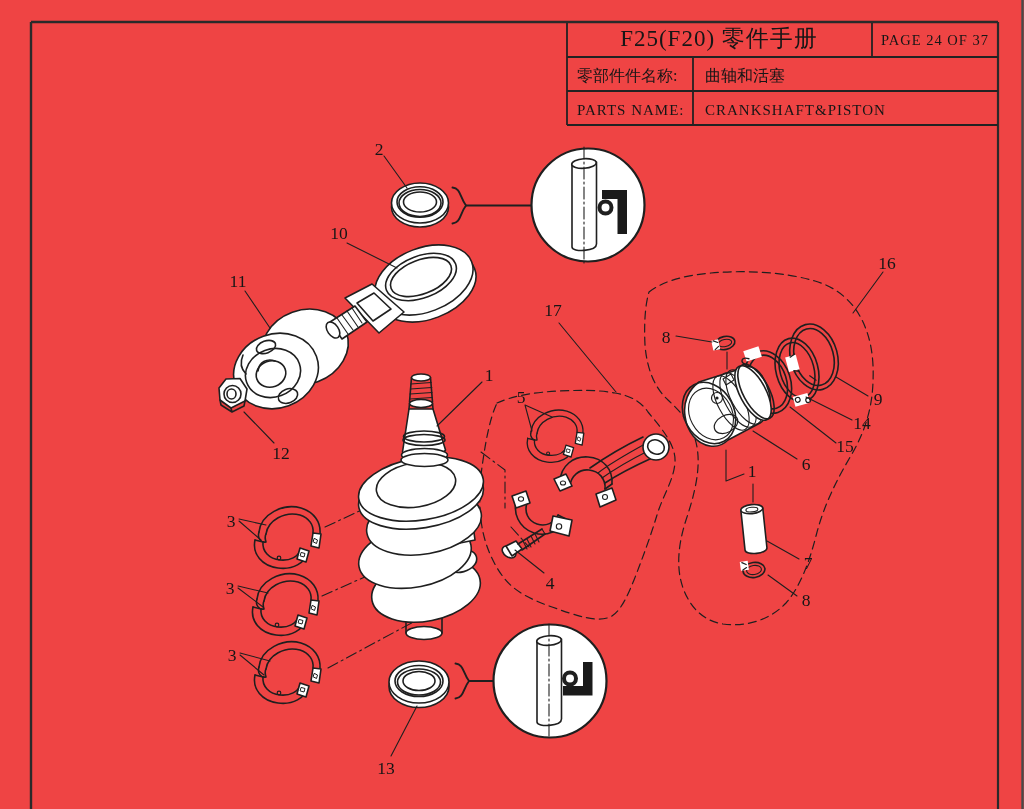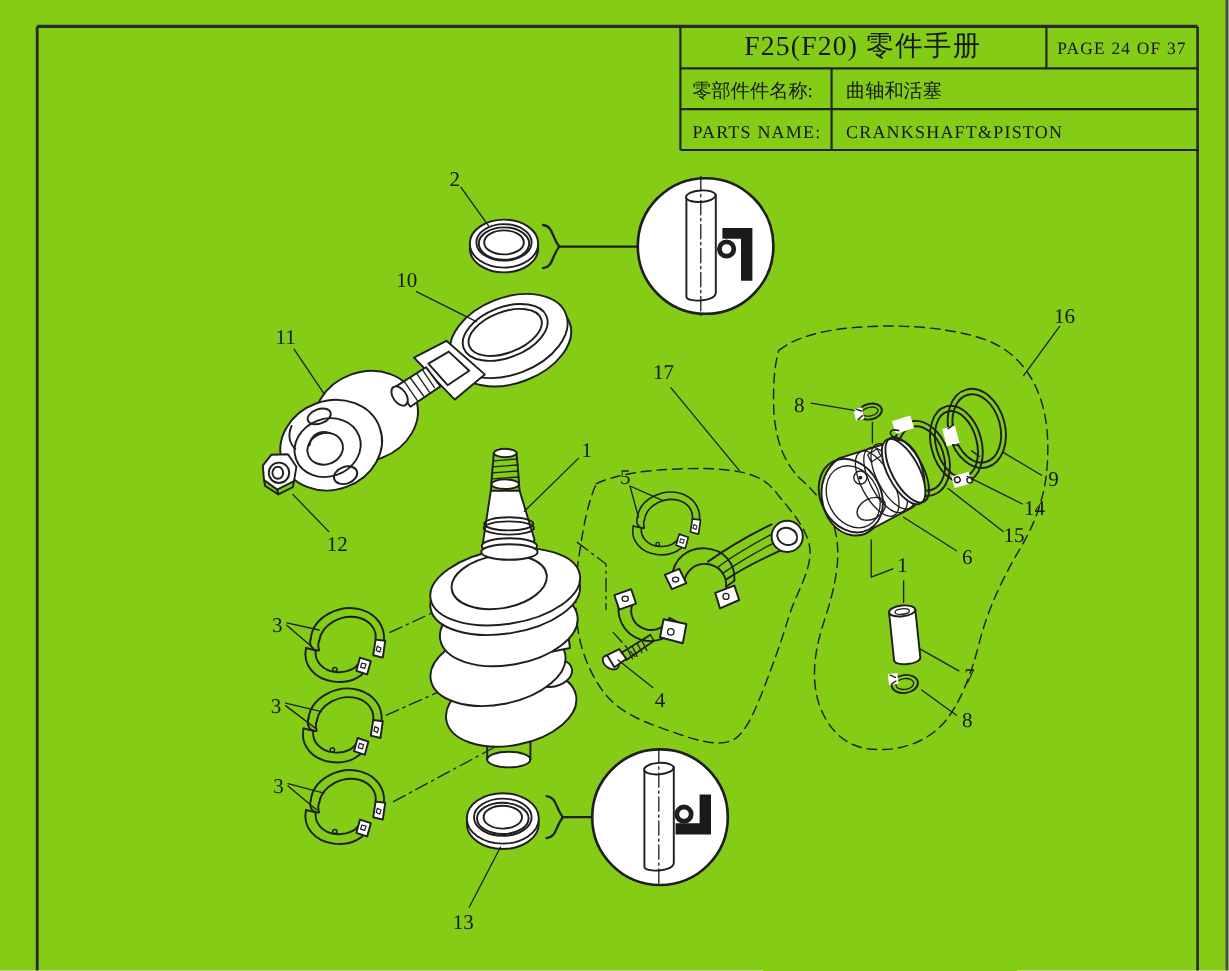--- a/index.html
+++ b/index.html
@@ -1,16 +1,16 @@
 <!DOCTYPE html>
 <html><head>
 <meta charset="utf-8">
 <style>
   html,body{margin:0;padding:0;background:#ffffff;}
-  .page{position:relative;width:1024px;height:809px;background:#84cc16;overflow:hidden;
+  .page{position:relative;width:1024px;height:809px;background:#ef4444;overflow:hidden;
         font-family:"Liberation Serif","DejaVu Serif",serif;}
   svg{display:block}
   text{fill:#161616}
   .t-title{font-size:23px;letter-spacing:1px;}
   .t-page{font-size:14.5px;letter-spacing:1px;}
   .t-cell{font-size:16px;}
   .t-cell-en{font-size:15px;letter-spacing:1px;}
   .callout{font-size:17.5px;}
 </style>
 </head>

